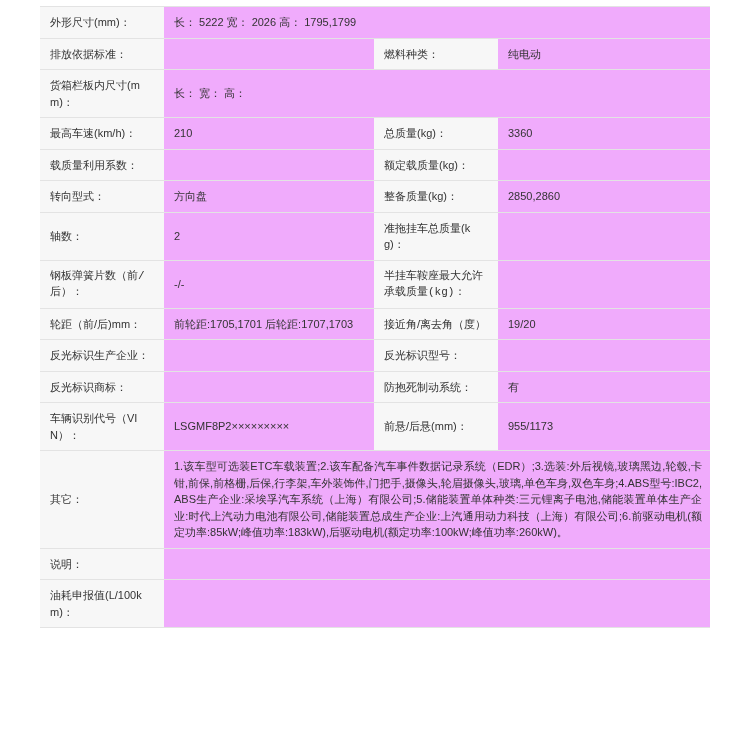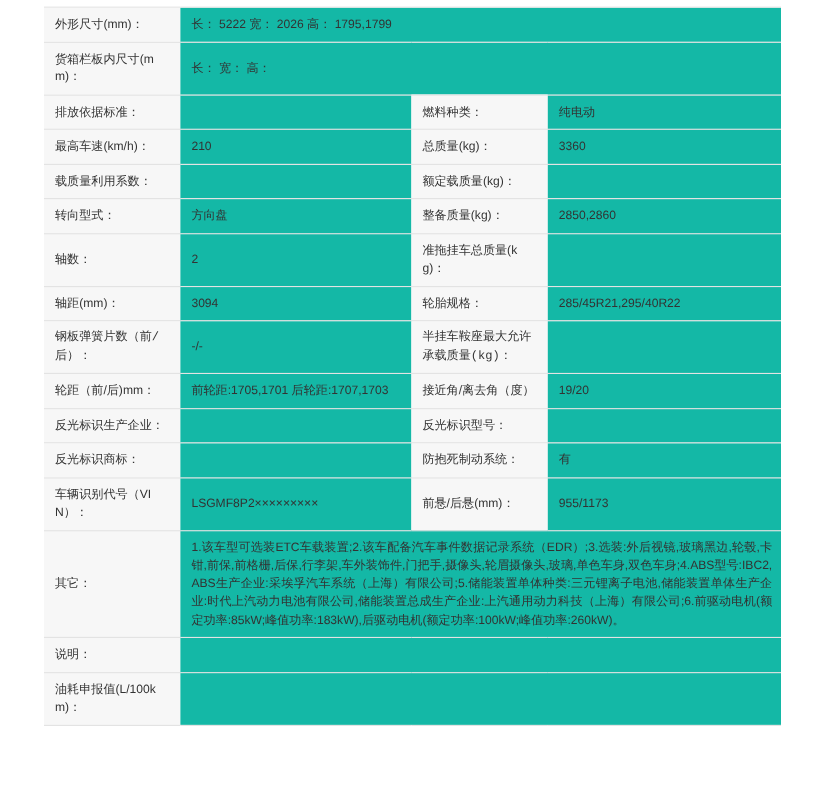--- a/index.html
+++ b/index.html
@@ -34,21 +34,21 @@
     line-height: 1.5;
     font-size: 11px;
     color: #333;
     word-break: break-all;
   }
   table.spec td.label {
     background: #f7f7f7;
     color: #333;
   }
   table.spec td.value {
-    background: #14b8a6;
+    background: #f0abfc;
   }
   .col-l1 { width: 124px; }
   .col-v1 { width: 210px; }
   .col-l2 { width: 124px; }
   .col-v2 { width: 212px; }
 
   .multiline {
     line-height: 1.75;
     text-align: justify;
   }
@@ -68,28 +68,28 @@
         <col class="col-v1">
         <col class="col-l2">
         <col class="col-v2">
     </colgroup>
     <tbody>
       <tr>
         <td class="label">外形尺寸(mm)：</td>
         <td class="value" colspan="3">长： 5222 宽： 2026 高： 1795,1799</td>
       </tr>
       <tr>
-        <td class="label">货箱栏板内尺寸(mm)：</td>
-        <td class="value" colspan="3">长： 宽： 高：</td>
-      </tr>
-      <tr>
         <td class="label">排放依据标准：</td>
         <td class="value"></td>
         <td class="label">燃料种类：</td>
         <td class="value">纯电动</td>
+      </tr>
+      <tr>
+        <td class="label">货箱栏板内尺寸(mm)：</td>
+        <td class="value" colspan="3">长： 宽： 高：</td>
       </tr>
       <tr>
         <td class="label">最高车速(km/h)：</td>
         <td class="value">210</td>
         <td class="label">总质量(kg)：</td>
         <td class="value">3360</td>
       </tr>
       <tr>
         <td class="label">载质量利用系数：</td>
         <td class="value"></td>
@@ -100,26 +100,20 @@
         <td class="label">转向型式：</td>
         <td class="value">方向盘</td>
         <td class="label">整备质量(kg)：</td>
         <td class="value">2850,2860</td>
       </tr>
       <tr>
         <td class="label">轴数：</td>
         <td class="value">2</td>
         <td class="label">准拖挂车总质量(kg)：</td>
         <td class="value"></td>
-      </tr>
-      <tr>
-        <td class="label">轴距(mm)：</td>
-        <td class="value">3094</td>
-        <td class="label">轮胎规格：</td>
-        <td class="value">285/45R21,295/40R22</td>
       </tr>
       <tr>
         <td class="label tall-label">钢板弹簧片数（前/后）：</td>
         <td class="value">-/-</td>
         <td class="label tall-label">半挂车鞍座最大允许承载质量(kg)：</td>
         <td class="value"></td>
       </tr>
       <tr>
         <td class="label">轮距（前/后)mm：</td>
         <td class="value">前轮距:1705,1701 后轮距:1707,1703</td>

